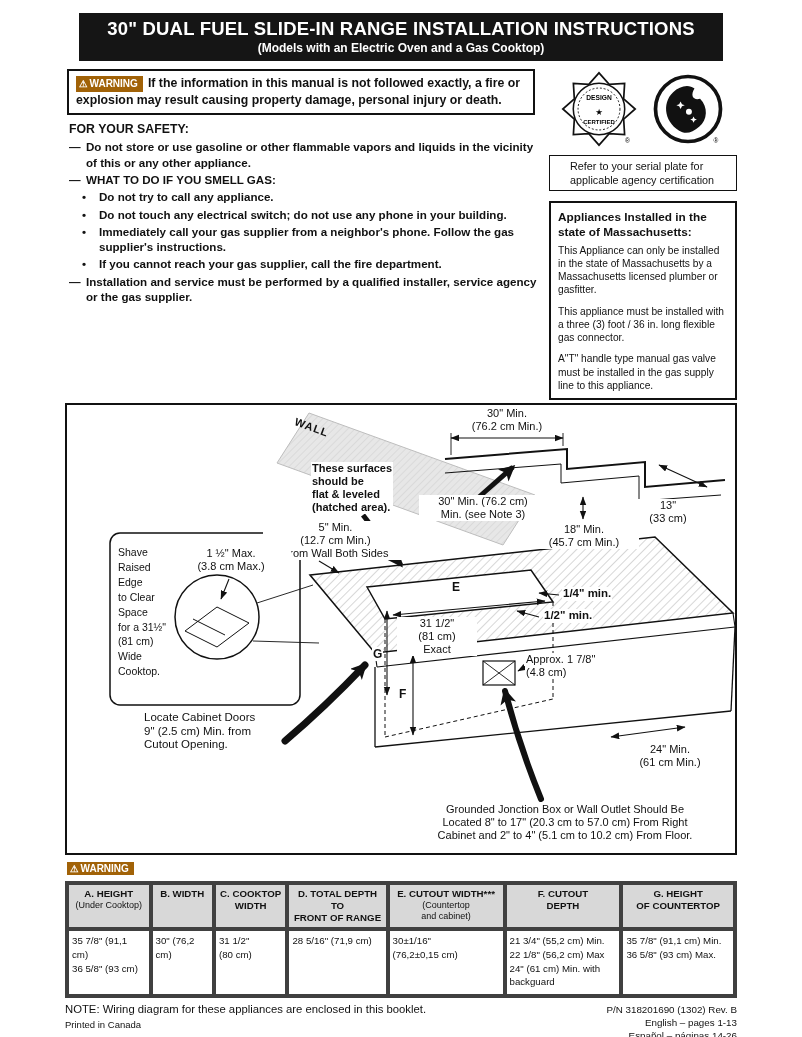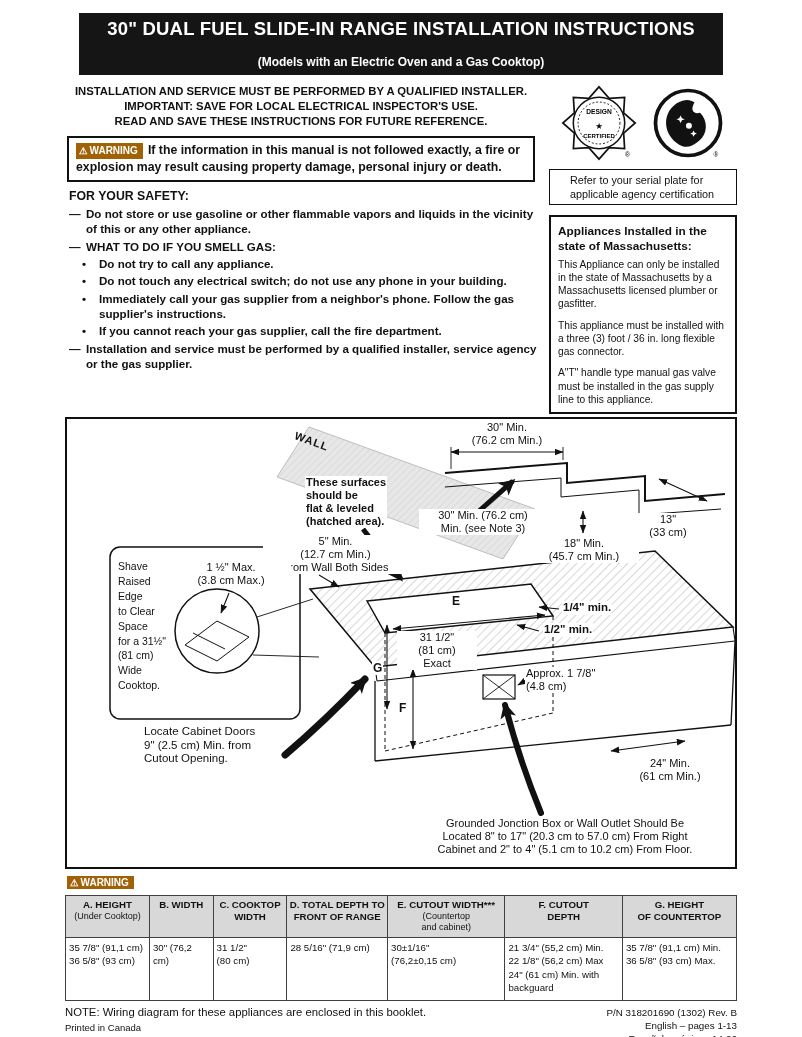--- a/index.html
+++ b/index.html
@@ -2,21 +2,21 @@
 <html><head>
 <meta charset="utf-8">
 <style>
   *{margin:0;padding:0;box-sizing:border-box}
   html,body{width:802px;height:1037px;background:#fff;color:#111;
     font-family:"Liberation Sans",sans-serif;overflow:hidden}
   .page{width:672px;margin:0 auto;padding-top:13px;position:relative}
 
   .header-bar{background:#151515;color:#fff;text-align:center;padding:5px 8px 6px;margin:0 14px 8px}
   .header-bar .t{font-size:18.5px;font-weight:bold;letter-spacing:.2px}
-  .header-bar .s{font-size:12px;font-weight:bold;margin-top:15px}
+  .header-bar .s{font-size:12px;font-weight:bold;margin-top:1px}
 
   .main-row{display:flex;gap:12px}
   .col-left{flex:1;min-width:0}
   .col-right{width:188px;flex:none}
 
   .intro{text-align:center;font-weight:bold;font-size:11.3px;line-height:1.32;margin:1px 4px 7px}
   .warnbox{border:2px solid #111;padding:4px 7px;font-weight:bold;font-size:12.3px;line-height:1.4;margin:0 2px 7px}
   .warntag{background:#a16207;color:#fff;font-size:10px;font-weight:bold;padding:1px 5px 1px 3px;margin-right:5px;white-space:nowrap;display:inline-block}
   .warntag .tri{font-size:9.5px;margin-right:2px}
 
@@ -36,21 +36,21 @@
   .diagram{border:2px solid #111;margin-top:3px;position:relative;height:452px;overflow:hidden}
   .diagram svg{position:absolute;left:0;top:0}
   .dlabel{position:absolute;font-size:11px;line-height:1.18;white-space:pre-line;background:#fff;padding:0 1px}
   .dlabel.nobg{background:transparent}
   .c{text-align:center}.b{font-weight:bold}
 
   .warn2{display:flex;align-items:center;margin:7px 2px 6px;font-weight:bold;font-size:13px}
   .warn2 .warntag{margin-right:8px}
 
   table{width:100%;border-collapse:collapse;table-layout:fixed}
-  th,td{border:1px solid #404040;vertical-align:top}
+  th,td{border:4px solid #404040;vertical-align:top}
   th{background:#d8d8d8;padding:3px 2px;font-size:9.7px;line-height:1.25;text-align:center}
   .th-main{font-weight:bold;white-space:pre-line}
   .th-sub{font-weight:normal;font-size:9px;white-space:pre-line}
   td{padding:3px 3px 5px;font-size:9.7px;line-height:1.4;white-space:pre-line}
 
   .foot{display:flex;justify-content:space-between;margin-top:5px}
   .note-b{font-weight:normal;font-size:11.3px}
   .printed{font-size:9.5px;margin-top:4px}
   .pn{font-size:10.3px}
   .pages{font-size:9.8px;line-height:1.35;white-space:pre-line;text-align:right}
@@ -61,25 +61,20 @@
 <div class="page">
 
   <div class="header-bar">
     <div class="t">30" DUAL FUEL SLIDE-IN RANGE INSTALLATION INSTRUCTIONS</div>
     <div class="s">(Models with an Electric Oven and a Gas Cooktop)</div>
   </div>
 
   <div class="main-row">
 
     <div class="col-left">
-      <div class="intro">
-        <div>INSTALLATION AND SERVICE MUST BE PERFORMED BY A QUALIFIED INSTALLER.</div>
-        <div>IMPORTANT: SAVE FOR LOCAL ELECTRICAL INSPECTOR'S USE.</div>
-        <div>READ AND SAVE THESE INSTRUCTIONS FOR FUTURE REFERENCE.</div>
-      </div>
 
       <div class="warnbox">
         <span class="warntag"><span class="tri">⚠</span><span>WARNING</span></span><span>If the information in this manual is not followed exactly, a fire or explosion may result causing property damage, personal injury or death.</span>
       </div>
 
       <div>
         <div class="safety-title">FOR YOUR SAFETY:</div>
 
         <div class="s-item">
           <span class="mk">—</span>
@@ -217,21 +212,21 @@
       <line x1="448" y1="256" x2="416" y2="280" stroke="#111" stroke-width="0.9"></line>
       <line x1="458" y1="262" x2="451" y2="266" stroke="#111" stroke-width="1.1" marker-end="url(#d)"></line>
 
       <path d="M218,336 Q258,302 298,260" stroke="#111" stroke-width="7" fill="none" stroke-linecap="round" marker-end="url(#bigA)"></path>
       <path d="M474,394 Q452,340 438,286" stroke="#111" stroke-width="6" fill="none" stroke-linecap="round" marker-end="url(#bigA)"></path>
 
       <line x1="544" y1="332" x2="618" y2="322" stroke="#111" stroke-width="1.1" marker-start="url(#d)" marker-end="url(#d)"></line>
     </svg>
 
     <div class="dlabel b nobg" style="left:226px;top:16px;transform:rotate(20deg);letter-spacing:1px;font-size:11px">WALL</div>
-    <div class="dlabel b" style="left:238px;top:57px;font-size:11px">These surfaces
+    <div class="dlabel b" style="left:244px;top:57px;font-size:11px">These surfaces
 should be
 flat &amp; leveled
 (hatched area).</div>
     <div class="dlabel c" style="left:380px;top:2px;width:120px">30" Min.
 (76.2 cm Min.)</div>
     <div class="dlabel c" style="left:352px;top:90px;width:128px">30" Min. (76.2 cm)
 Min. (see Note 3)</div>
     <div class="dlabel c" style="left:562px;top:94px;width:78px">13"
 (33 cm)</div>
     <div class="dlabel c" style="left:462px;top:118px;width:110px">18" Min.

